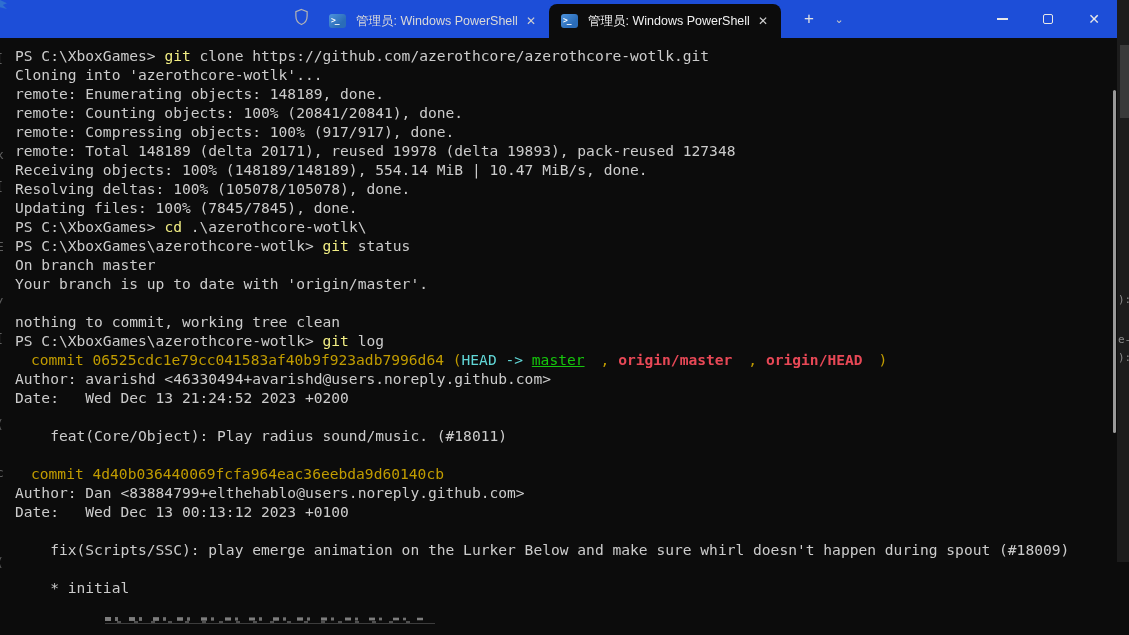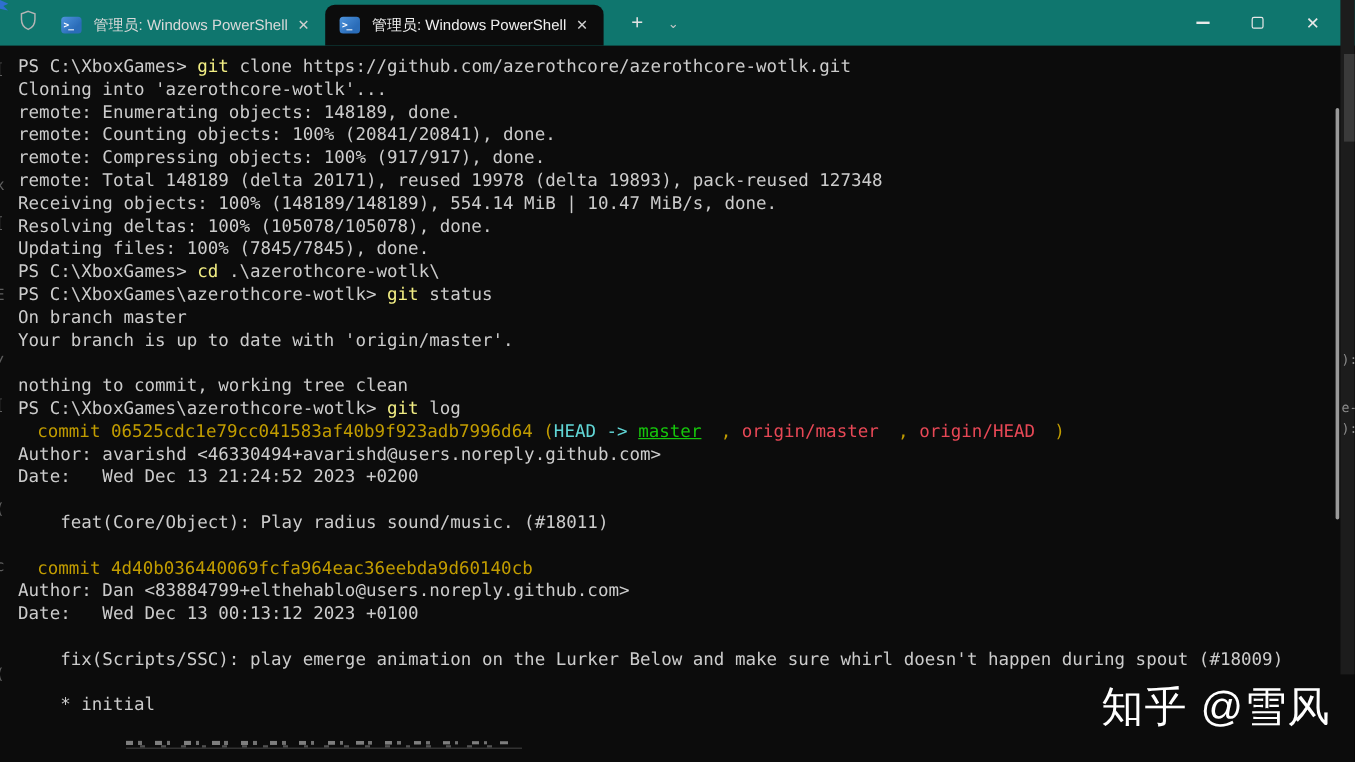--- a/index.html
+++ b/index.html
@@ -1,20 +1,20 @@
 <!DOCTYPE html>
 <html style="--bg: #0c0c0c; --fg: #cccccc; --cmd: #f2ee84; --y: #c19c00; --cyan: #61d6d6; --green: #16c60c; --red: #e74856; --titlebar: #333333; --ps_icon_blue: #2a6cb8;"><head>
 <meta charset="utf-8">
 <style>
   html,body{margin:0;padding:0;background:#000;}
   .screen{position:relative;width:1129px;height:635px;background:var(--bg,#0c0c0c);overflow:hidden;
     font-family:"DejaVu Sans Mono",monospace;}
   
-  .titlebar{position:absolute;top:0;left:0;right:0;height:38px;background:#0f766e;
-    display:flex;align-items:flex-end;z-index:2;}
+  .titlebar{position:absolute;top:0;left:0;right:0;height:38px;background:#1d4ed8;
+    display:flex;align-items:flex-end;z-index:2;justify-content:center;}
   .corner-artifact{position:absolute;top:0;left:0;width:7px;height:9px;background:#2f6fd0;
     clip-path:polygon(0 0,100% 35%,40% 55%,100% 100%,0 80%);z-index:5;}
   .shield{align-self:center;margin:0 8px 0 16px;flex:none;}
   .tab{display:flex;align-items:center;height:34px;width:232px;padding:0 8px 0 12px;box-sizing:border-box;flex:none;}
   .tab.active{background:var(--bg,#0c0c0c);border-radius:8px 8px 0 0;}
   .tab .ps-icon{width:17px;height:14px;border-radius:3px;flex:none;
     background:linear-gradient(135deg,#4e94dd 0%,#2a6cb8 70%);position:relative;}
   .tab .ps-icon::after{content:">_";position:absolute;top:0px;left:2px;color:#fff;
     font-size:8px;font-weight:bold;letter-spacing:-1px;line-height:13px;}
   .tab-label{flex:1;margin-left:10px;font-family:"Liberation Sans",sans-serif;font-size:12.5px;
@@ -33,21 +33,21 @@
   .close-glyph{color:#e8e8e8;font-size:14px;font-family:"Liberation Sans",sans-serif;}
   
   .term{position:absolute;top:38px;left:0;right:12px;bottom:0;padding:8px 12px 0 15px;
     font-size:14.6px;line-height:19px;white-space:pre;color:var(--fg,#cccccc);overflow:hidden;}
   .term-line{height:19px;}
   .c-fg{color:var(--fg,#cccccc);}
   .c-cmd{color:var(--cmd,#f2ee84);}
   .c-y{color:var(--y,#c19c00);margin-left:16px;}
   .c-cyan{color:var(--cyan,#61d6d6);}
   .c-green{color:var(--green,#16c60c);text-decoration:underline;}
-  .c-red{color:var(--red,#e74856);}
+  .c-red{color:var(--red,#e74856);font-weight:bold;}
   
   .scrollbar-thumb{position:absolute;left:1113px;top:90px;width:3px;height:343px;
     background:#9a9a9a;border-radius:2px;z-index:4;}
   
   .right-strip{position:absolute;left:1117px;top:0;width:12px;height:562px;background:#1c1c1c;z-index:3;}
   .right-block{position:absolute;left:3px;top:45px;width:9px;height:73px;background:#3a3a3a;}
   .right-frag{position:absolute;left:1px;color:#8a8a8a;font-size:11px;line-height:11px;white-space:pre;}
   
   .left-frag{position:absolute;left:-4px;width:11px;overflow:hidden;color:#5f5f5f;
     font-size:13px;line-height:13px;z-index:1;}
@@ -113,21 +113,20 @@
     <div class="right-block"></div>
   <span class="right-frag" style="top: 294px;">):</span>
       <span class="right-frag" style="top: 334px;">e-</span>
       <span class="right-frag" style="top: 352px;">):</span>
     </div>
 
   <div class="bottom-frags"></div>
   <div class="bottom-frags2"></div>
   <div class="bottom-line"></div>
 
-  <div class="watermark">知乎 @雪风</div>
 
 <span class="left-frag" style="top: 52px;">[</span>
     <span class="left-frag" style="top: 148px;">x</span>
     <span class="left-frag" style="top: 180px;">[</span>
     <span class="left-frag" style="top: 240px;">E</span>
     <span class="left-frag" style="top: 296px;">/</span>
     <span class="left-frag" style="top: 332px;">[</span>
     <span class="left-frag" style="top: 418px;">(</span>
     <span class="left-frag" style="top: 466px;">c</span>
     <span class="left-frag" style="top: 556px;">(</span>

